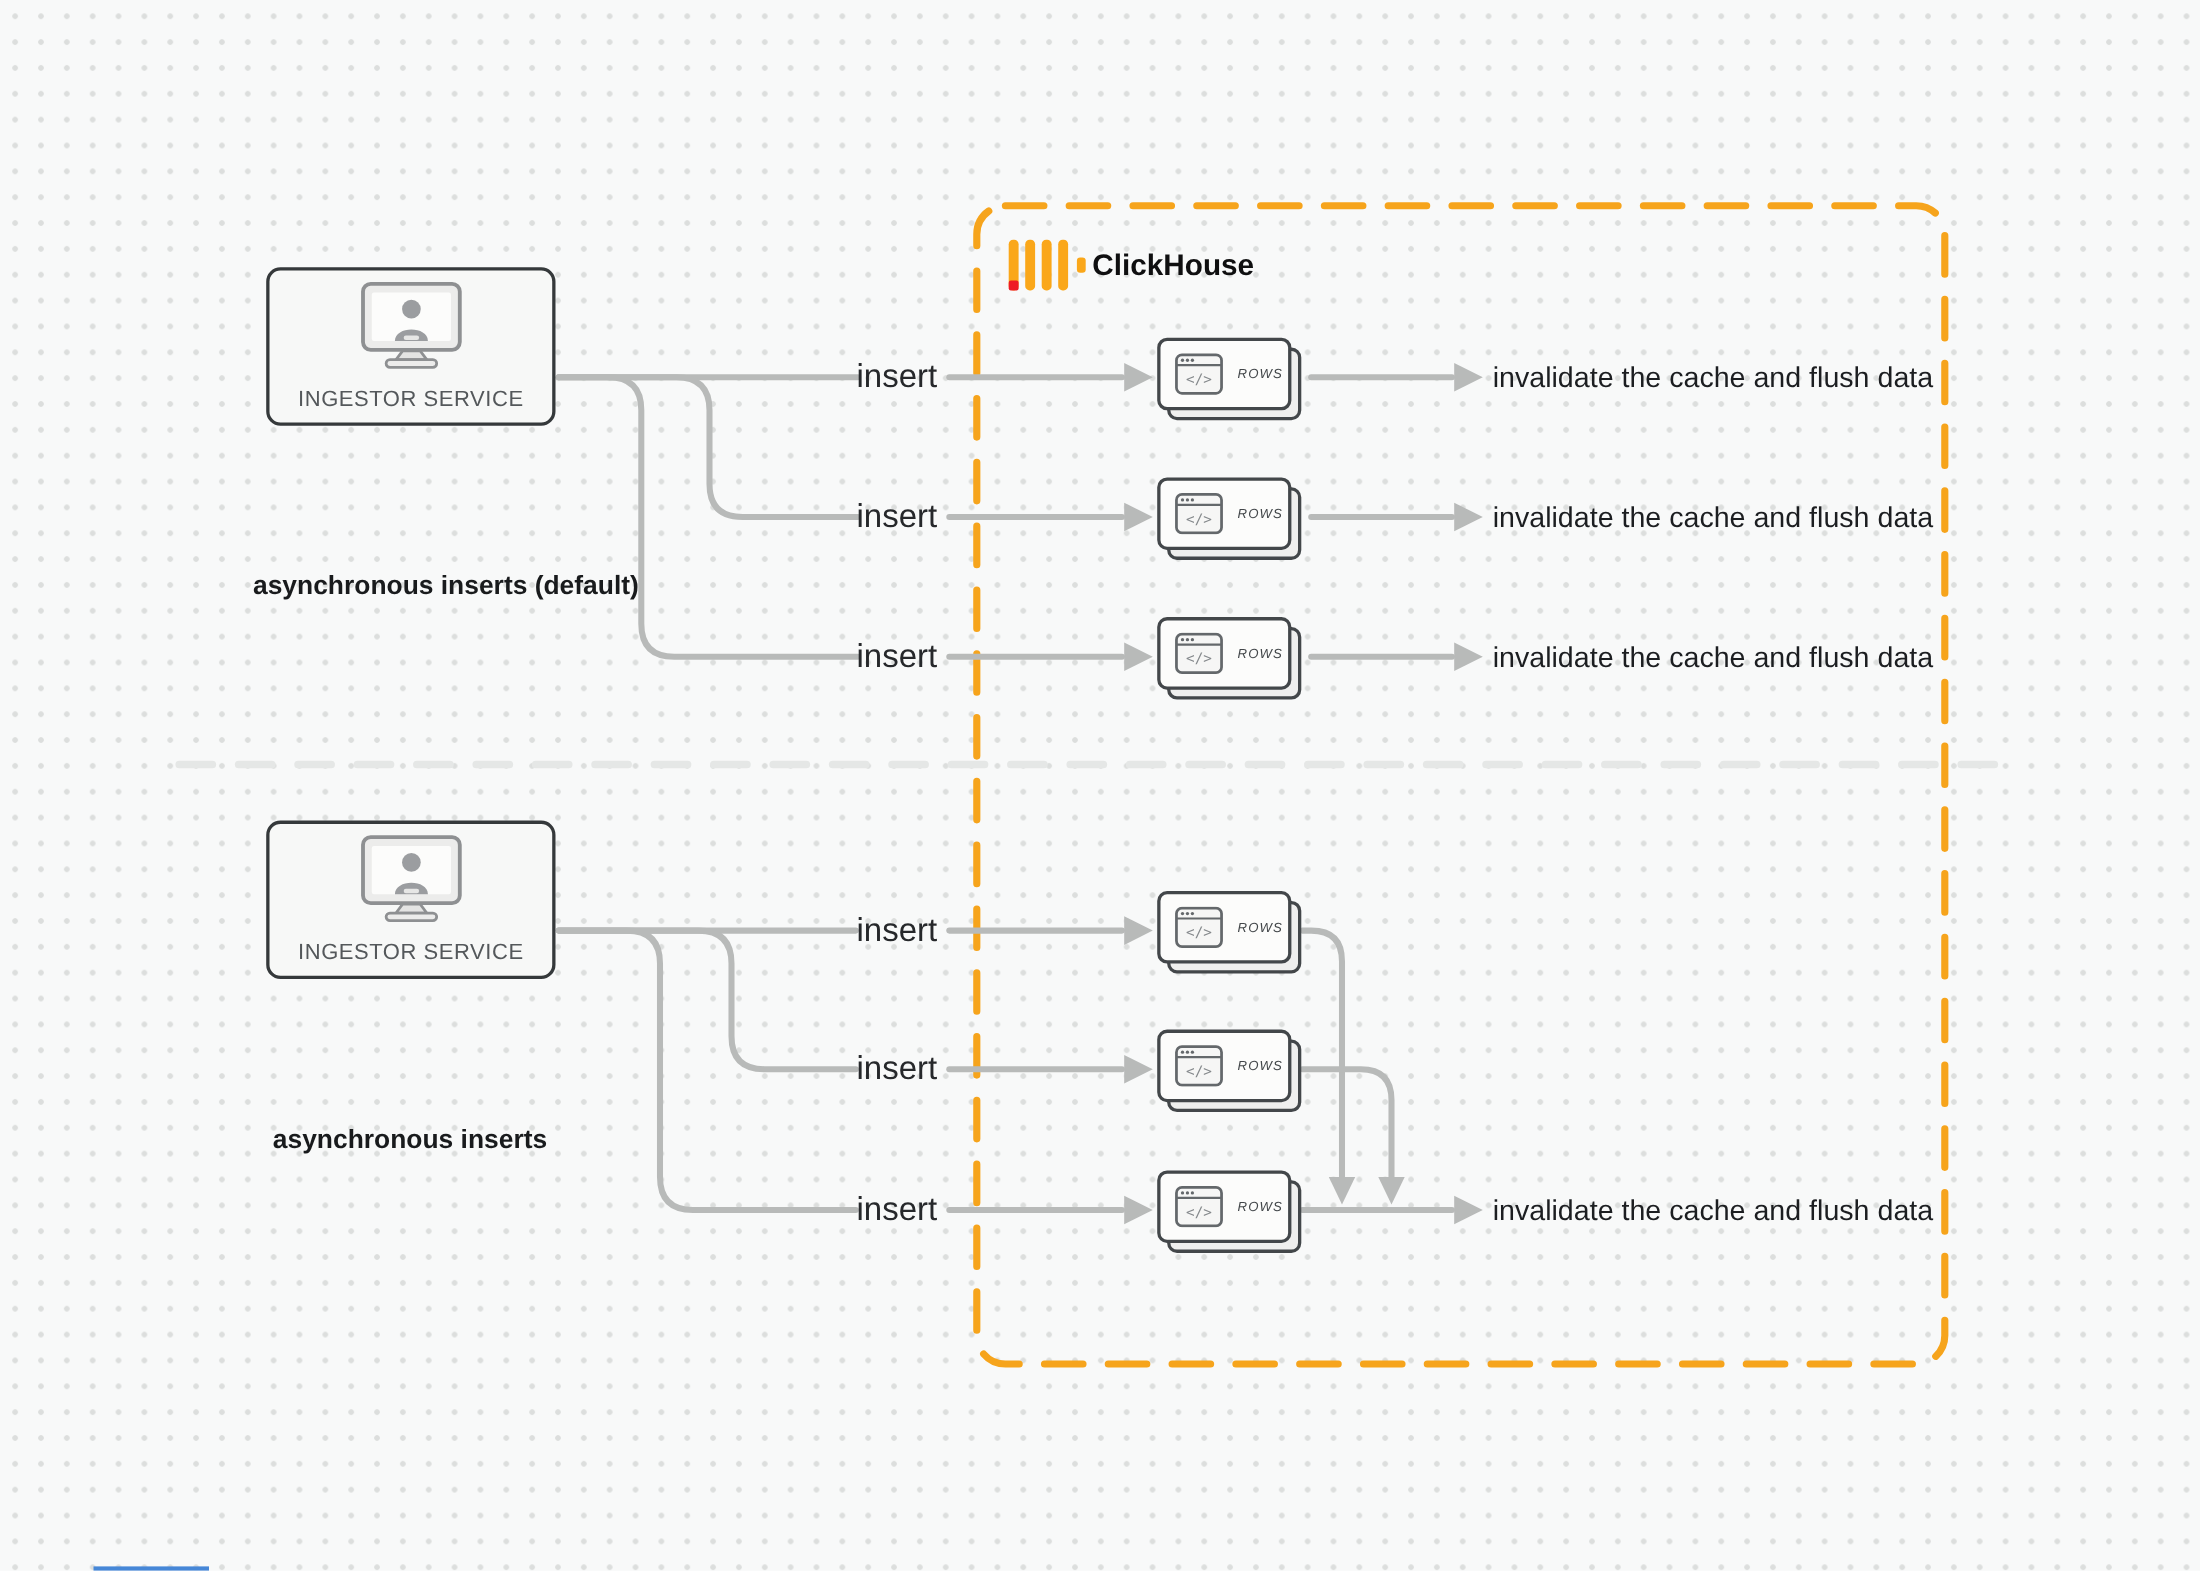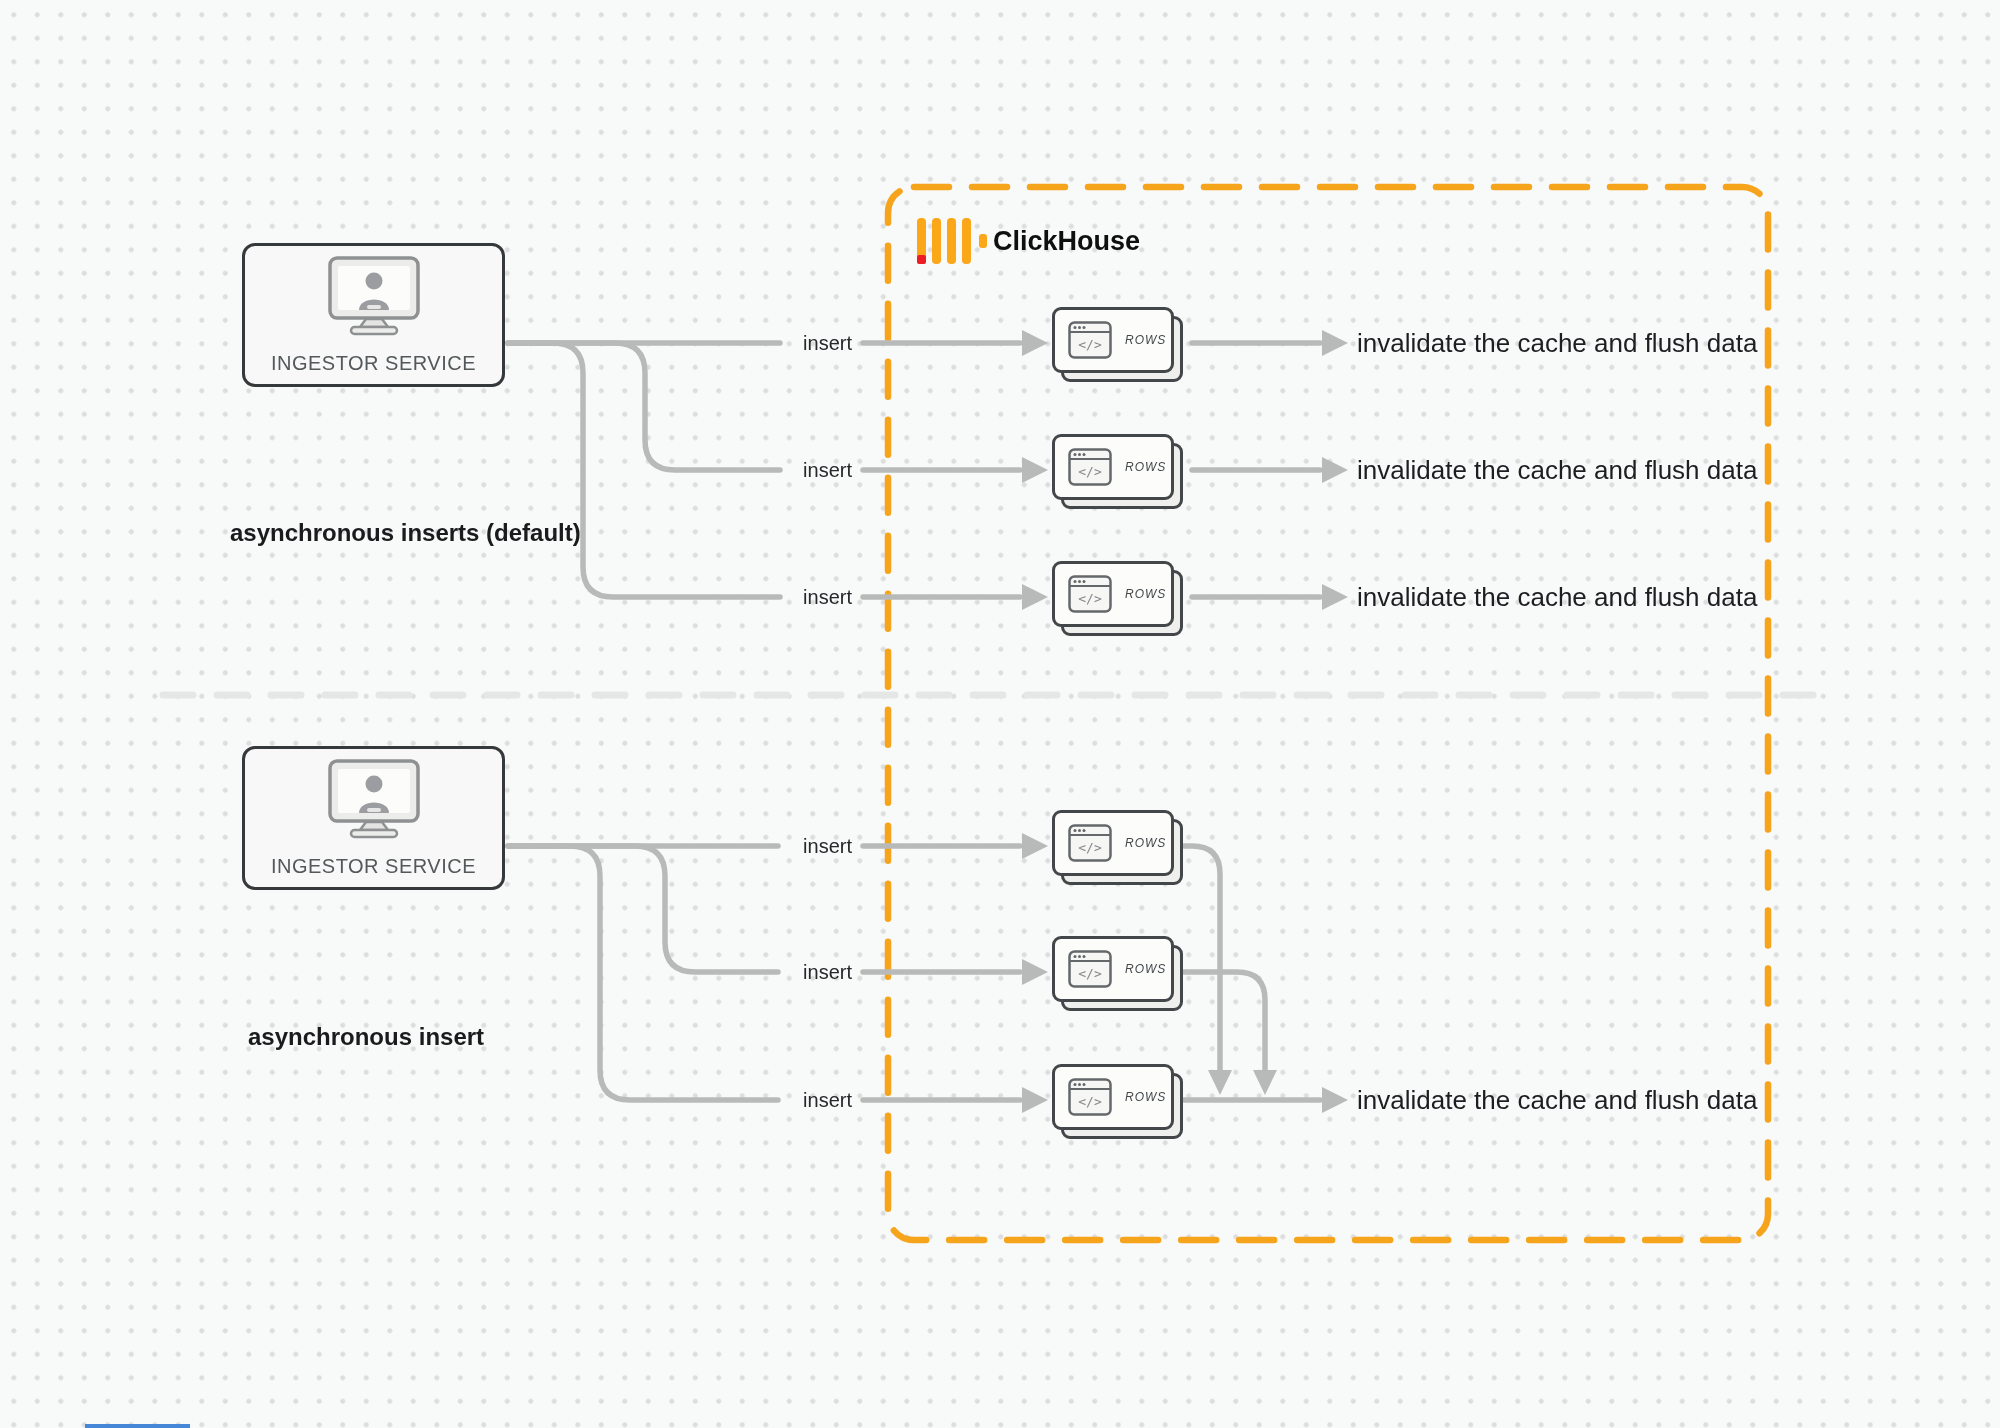--- a/index.html
+++ b/index.html
@@ -18,21 +18,21 @@
     position:absolute;left:242px;width:263px;height:144px;
     background:#f7f8f7;border:3.5px solid #35393b;border-radius:13px;
     box-sizing:border-box;display:flex;flex-direction:column;align-items:center;
     justify-content:center;gap:16px;
   }
   .ingestor .svc-label{font-size:20px;color:#54585b;letter-spacing:.5px;}
 
   .caption{position:absolute;font-size:24px;font-weight:bold;color:#191b1d;height:34px;line-height:34px;}
 
   .ins-label{position:absolute;left:640px;width:212px;height:34px;line-height:34px;
-    text-align:right;font-size:20px;color:#26282b;}
+    text-align:right;font-size:30px;color:#26282b;}
   .res-label{position:absolute;left:1357px;height:34px;line-height:34px;font-size:26px;color:#1c1e21;white-space:nowrap;text-align:center;}
 
   .card{position:absolute;left:1052px;width:131px;height:75px;}
   .card .back{position:absolute;left:9px;top:9px;width:122px;height:66px;
     background:#efefee;border:3px solid #43474a;border-radius:9px;box-sizing:border-box;}
   .card .front{position:absolute;left:0;top:0;width:122px;height:66px;
     background:#fcfcfb;border:3px solid #43474a;border-radius:9px;box-sizing:border-box;
     display:flex;align-items:center;padding-left:13px;gap:13px;}
   .card .rows-label{font-size:12px;font-style:italic;font-weight:400;color:#43474a;letter-spacing:1px;}
 
@@ -134,21 +134,21 @@
       <rect x="2" y="2" width="88" height="60" rx="7" fill="#ececeb" stroke="#8e9092" stroke-width="3.5"></rect>
       <rect x="10" y="10" width="72" height="44" rx="2" fill="#fcfcfb"></rect>
       <circle cx="46" cy="25" r="8.5" fill="#9b9da0"></circle>
       <path d="M31 54 C31 40 61 40 61 54 Z" fill="#9b9da0"></path>
       <rect x="39" y="49" width="14" height="4" rx="2" fill="#e6e6e5"></rect>
       <path d="M38 63 L54 63 L60 71 L32 71 Z" fill="#e4e4e3" stroke="#8e9092" stroke-width="2.5"></path>
       <rect x="23" y="71" width="46" height="7" rx="3.5" fill="#ececeb" stroke="#8e9092" stroke-width="2.5"></rect>
     </svg>
     <div class="svc-label">INGESTOR SERVICE</div>
   </div>
-  <div class="caption" style="left:248px;top:1020px">asynchronous insert</div>
+  <div class="caption" style="left:248px;top:1020px">asynchronous inserts</div>
 
   <div class="ins-label" style="top:326px">insert</div>
   <div class="ins-label" style="top:453px">insert</div>
   <div class="ins-label" style="top:580px">insert</div>
 
   <div class="ins-label" style="top:829px">insert</div>
   <div class="ins-label" style="top:955px">insert</div>
   <div class="ins-label" style="top:1083px">insert</div>
 
   <div class="card" style="top:307px">

